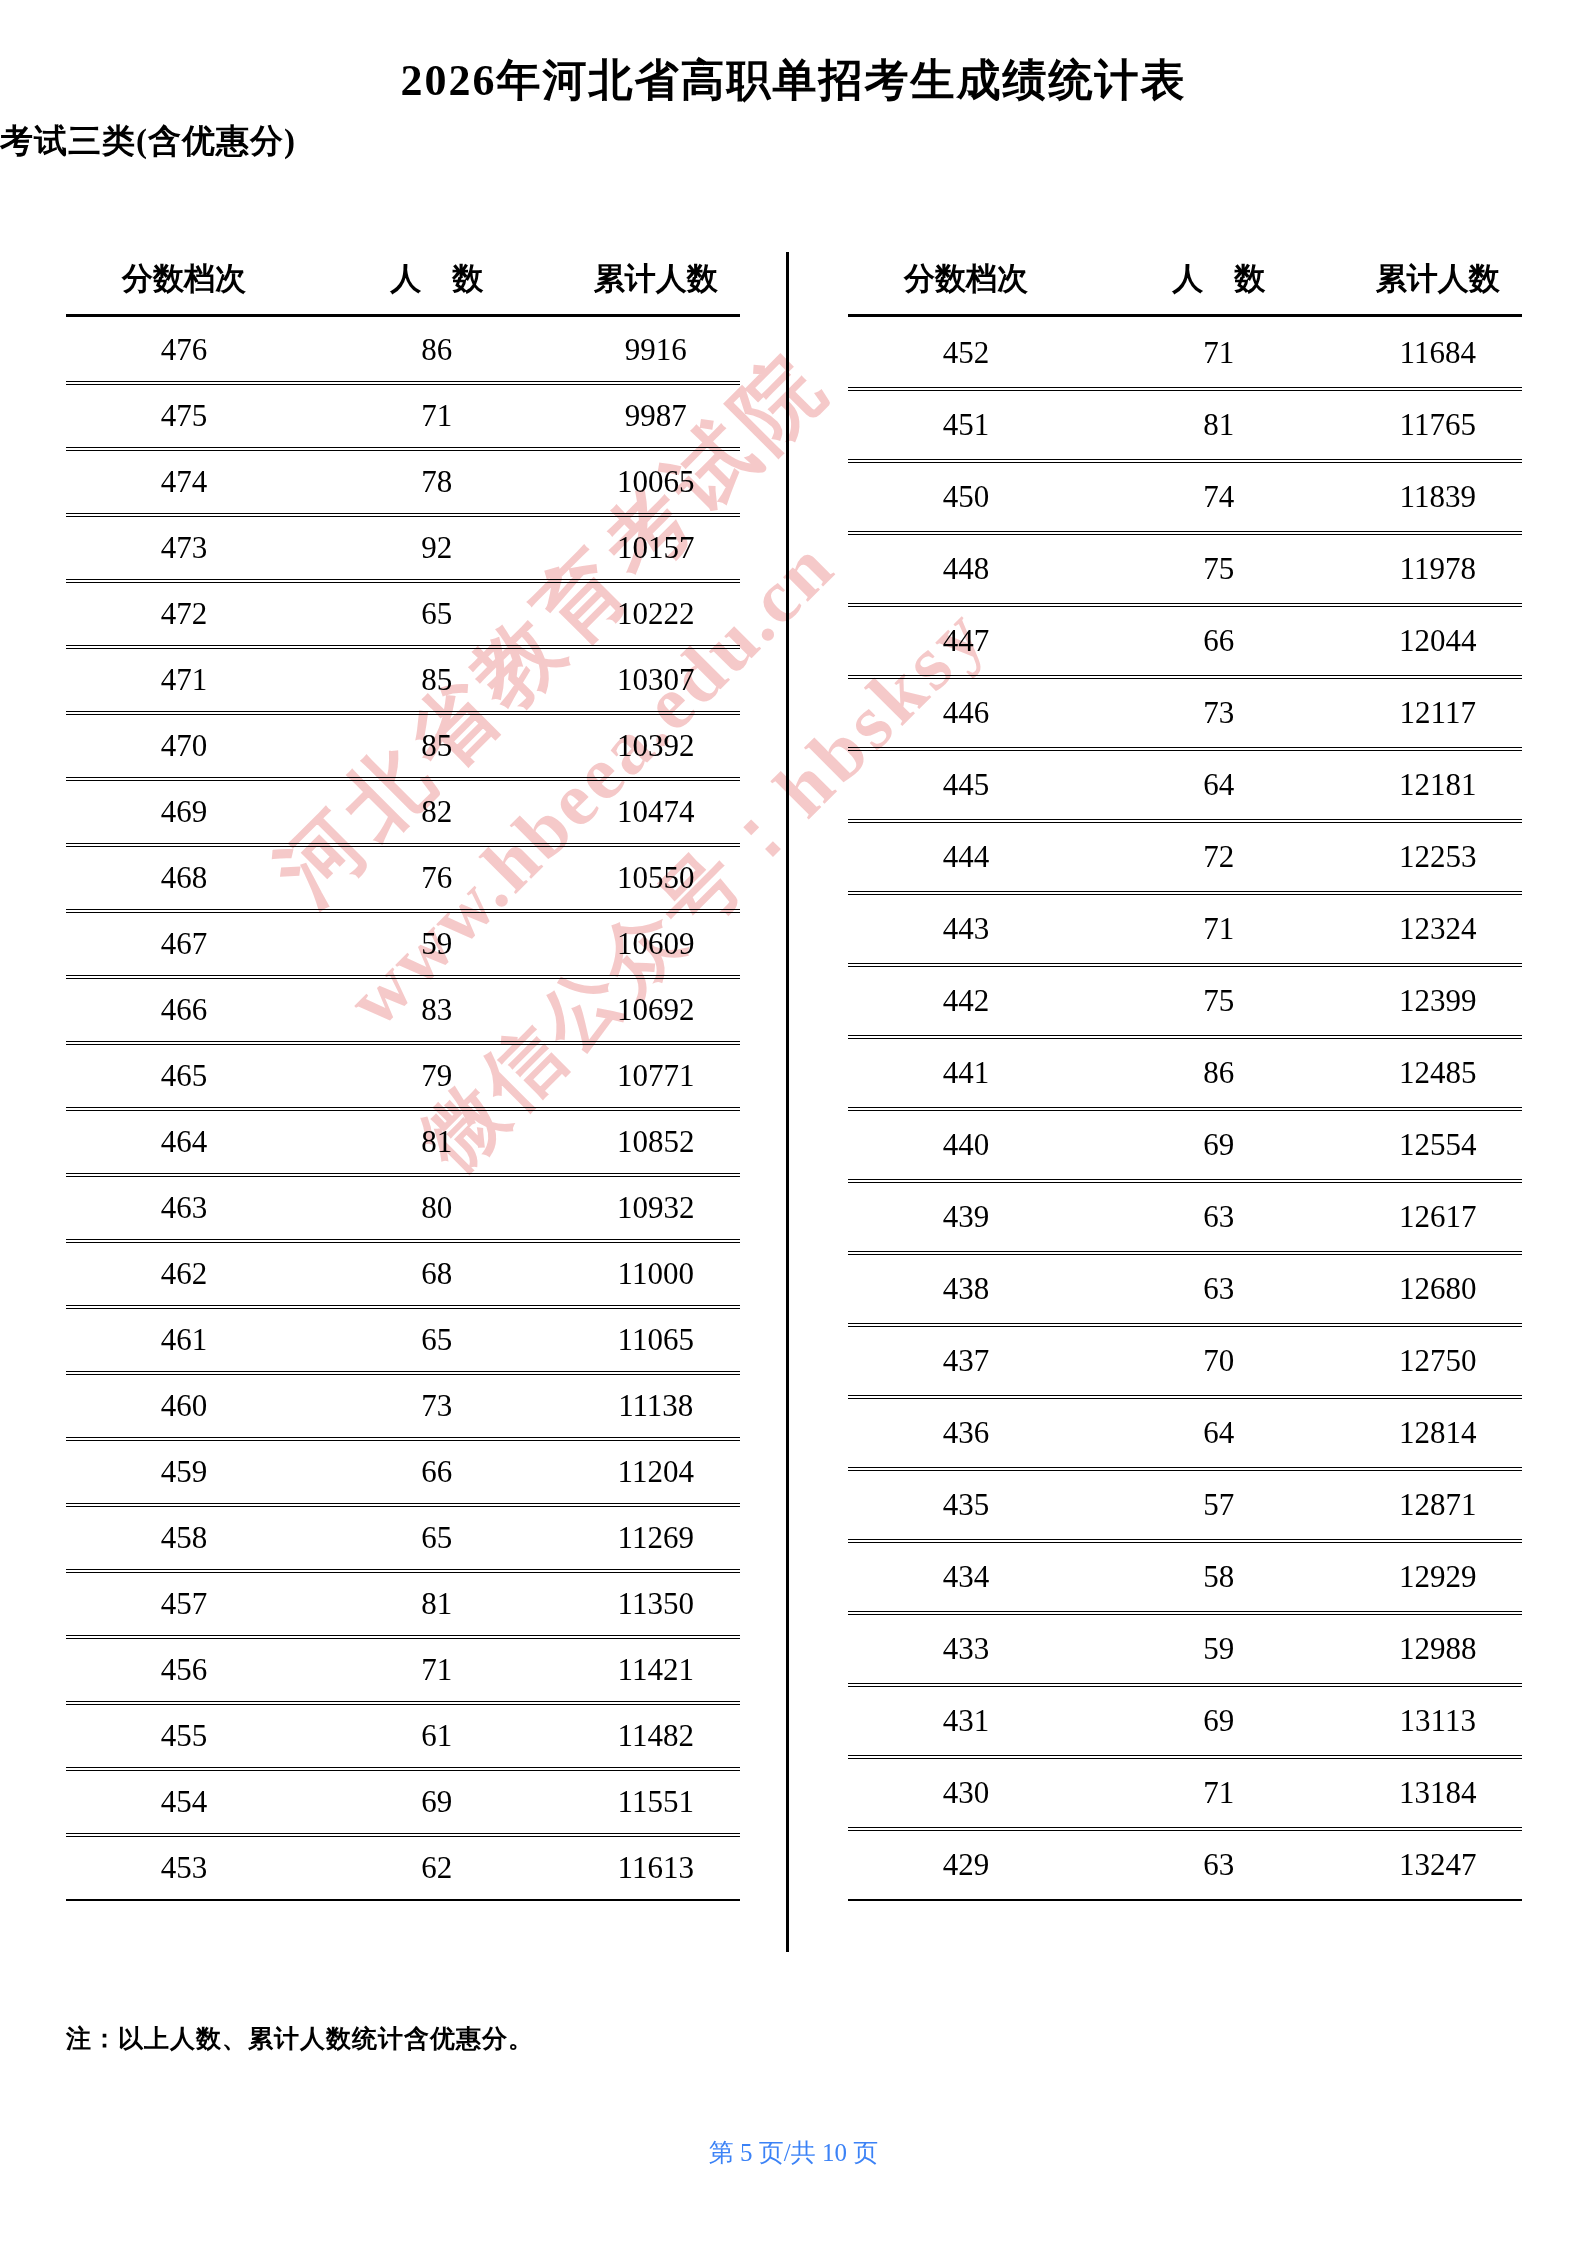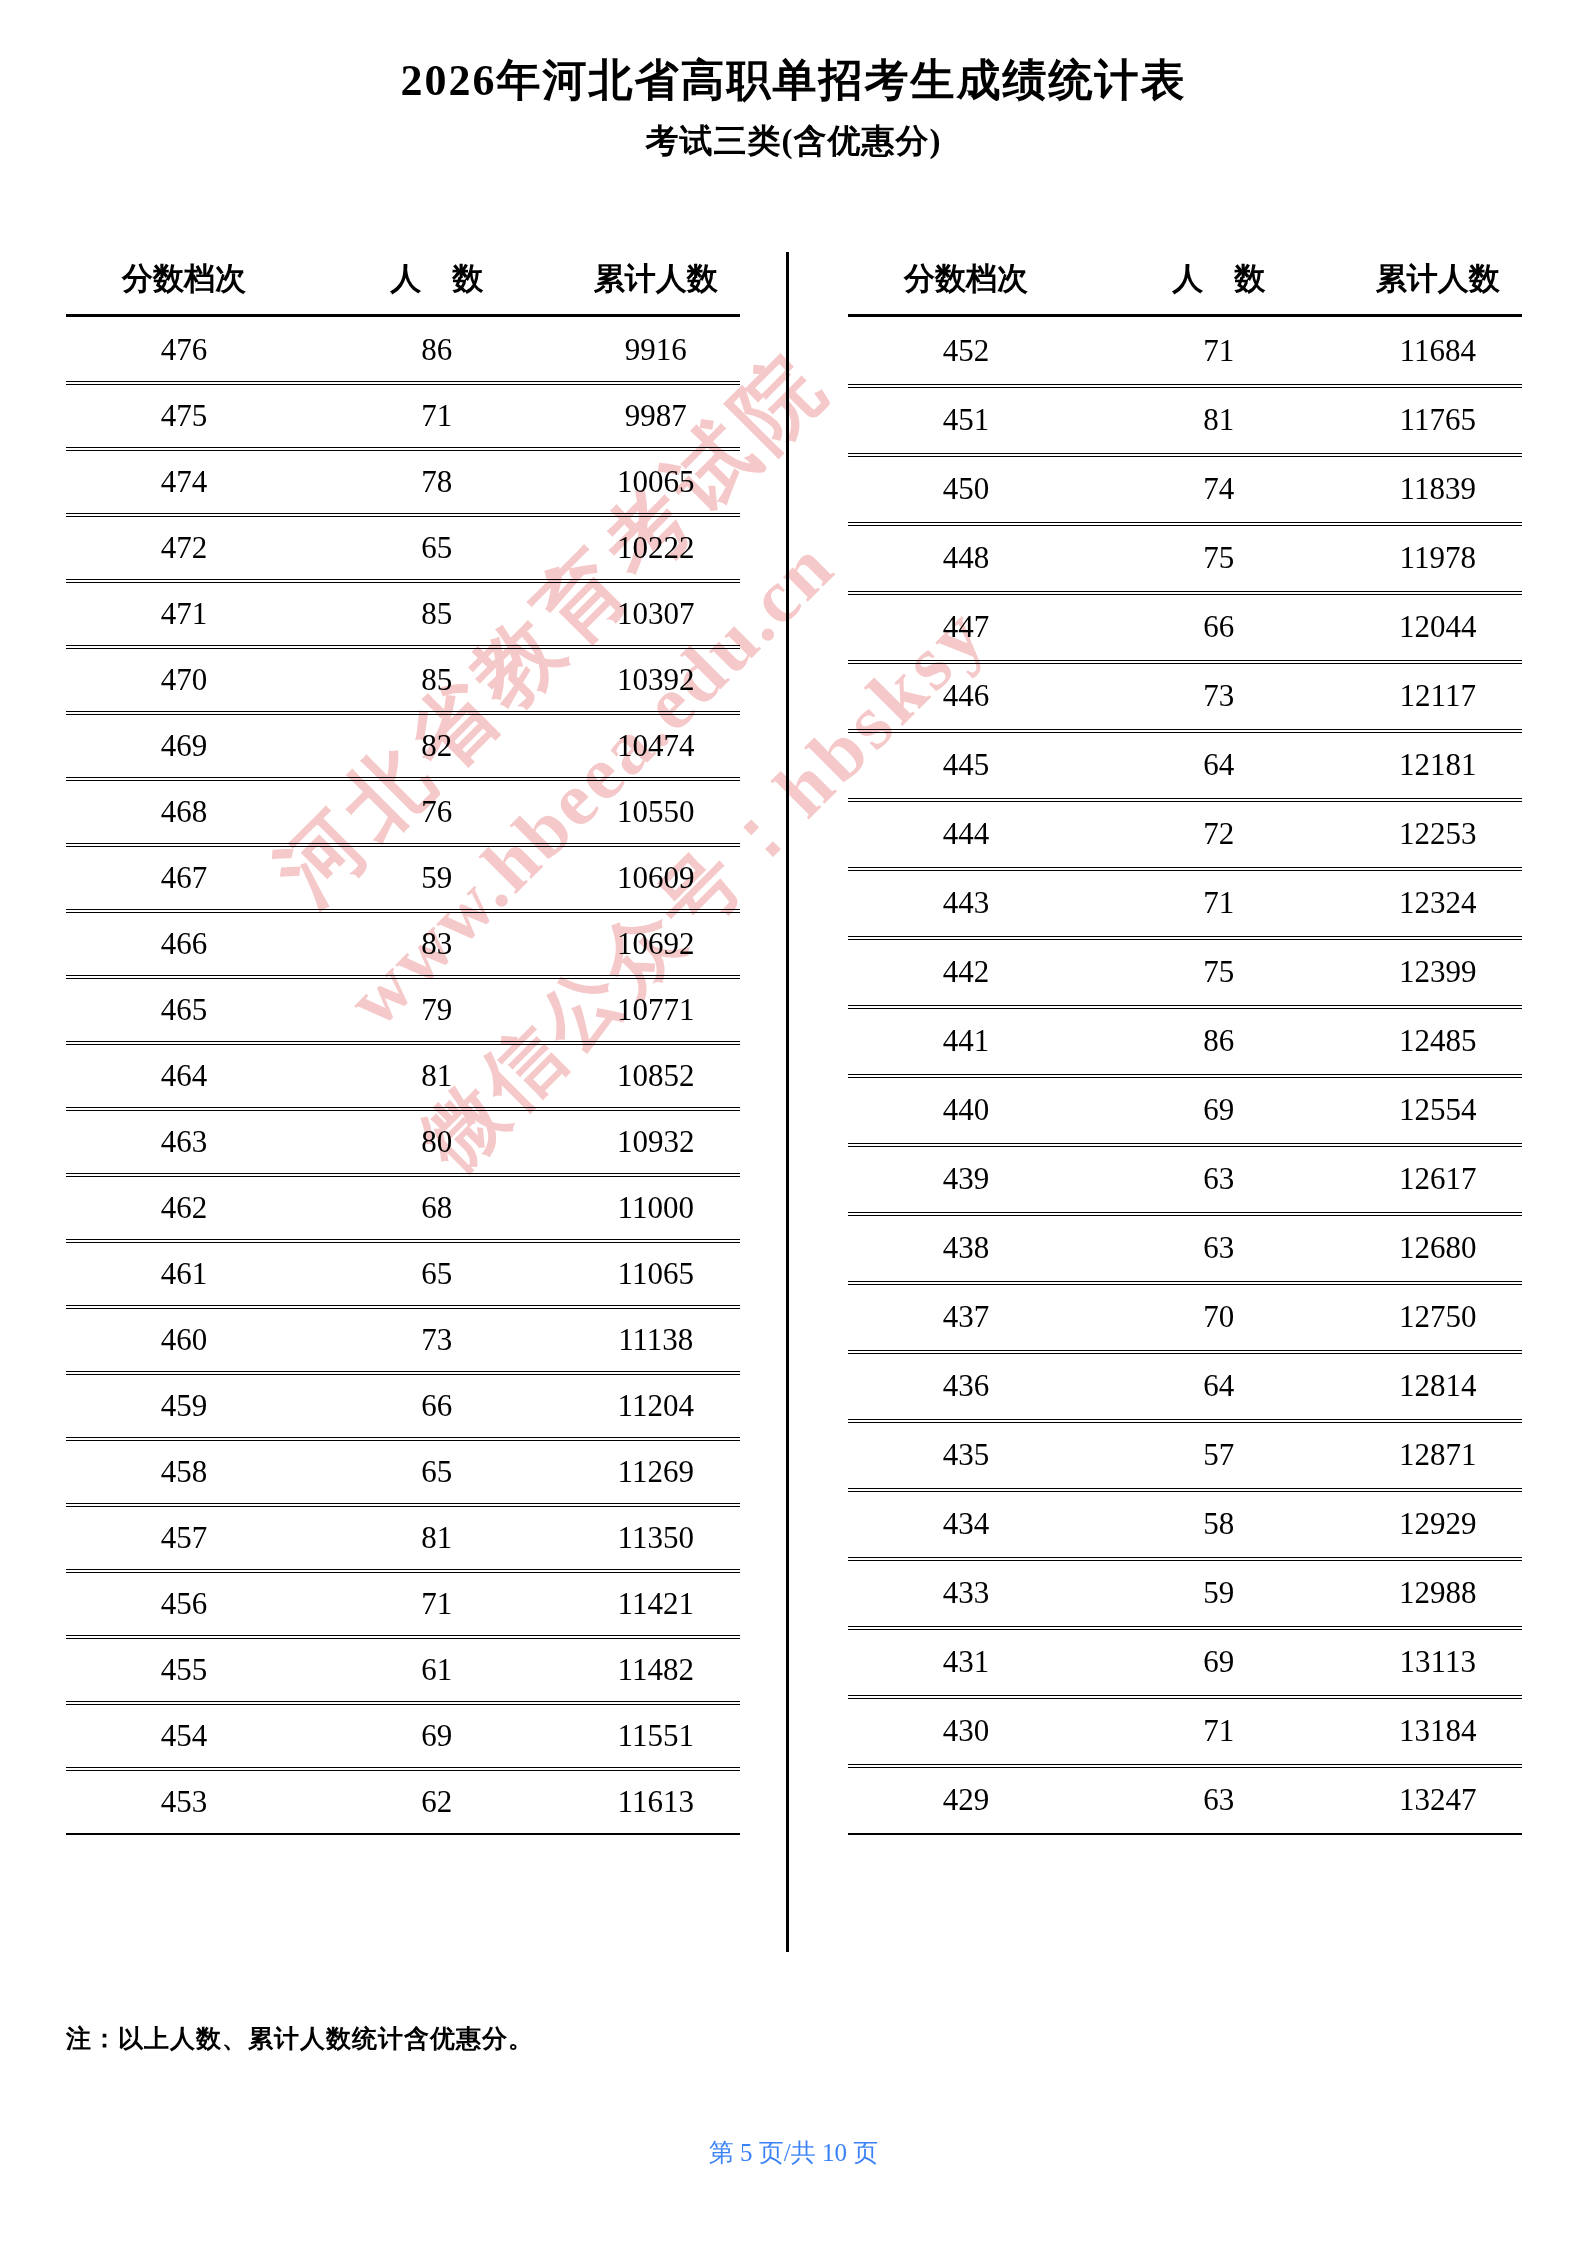--- a/index.html
+++ b/index.html
@@ -14,21 +14,20 @@
   }
   .content{position:relative;z-index:1;}
   .title{
     margin:0;padding-top:56px;
     text-align:center;
     font-size:44px;line-height:1.15;
     font-weight:bold;letter-spacing:2px;
   }
   .subtitle{
     margin:16px 0 0;
-    text-align:center;
     font-size:33px;line-height:1.1;
     font-weight:bold;letter-spacing:1px;
   }
   .tables{
     position:absolute;top:252px;left:66px;
     width:1456px;
     display:flex;justify-content:space-between;
   }
   table.scores{
     border-collapse:separate;border-spacing:0 2px;
@@ -109,20 +108,25 @@
               <td>475</td>
               <td>71</td>
               <td>9987</td>
             </tr>
             <tr>
               <td>474</td>
               <td>78</td>
               <td>10065</td>
             </tr>
             <tr>
+              <td>473</td>
+              <td>92</td>
+              <td>10157</td>
+            </tr>
+            <tr>
               <td>472</td>
               <td>65</td>
               <td>10222</td>
             </tr>
             <tr>
               <td>471</td>
               <td>85</td>
               <td>10307</td>
             </tr>
             <tr>

